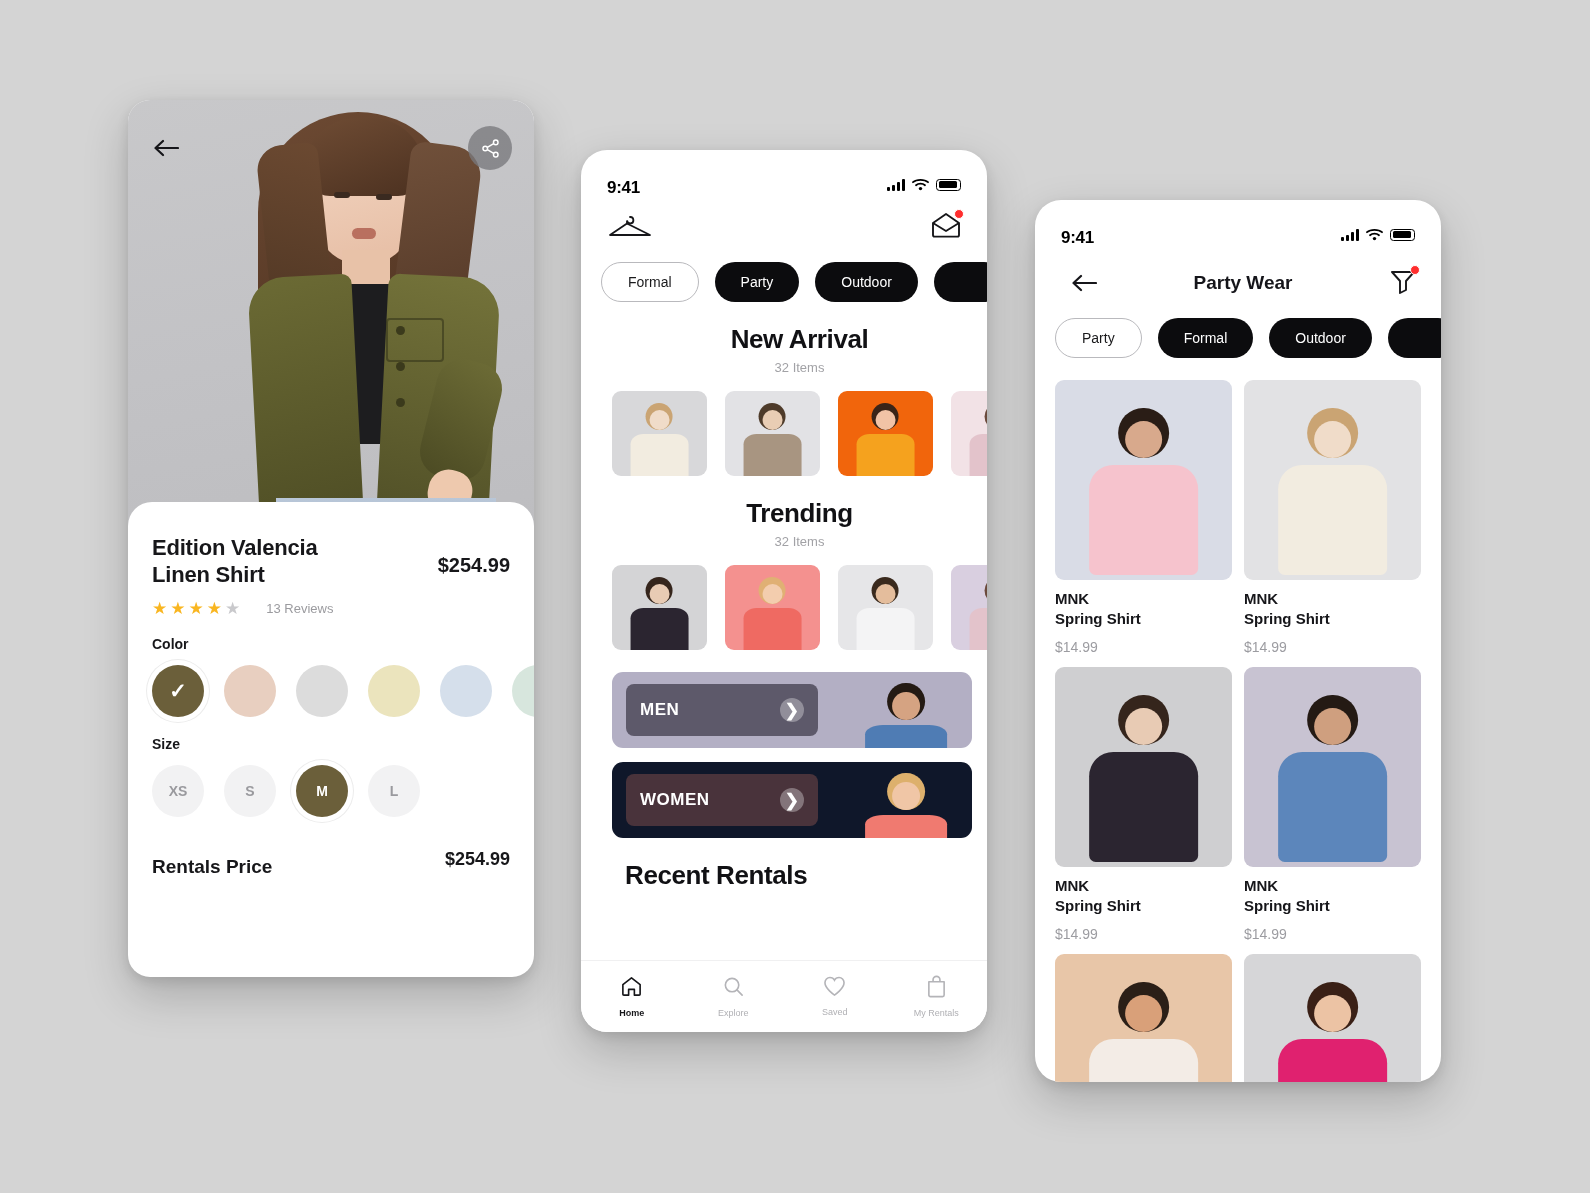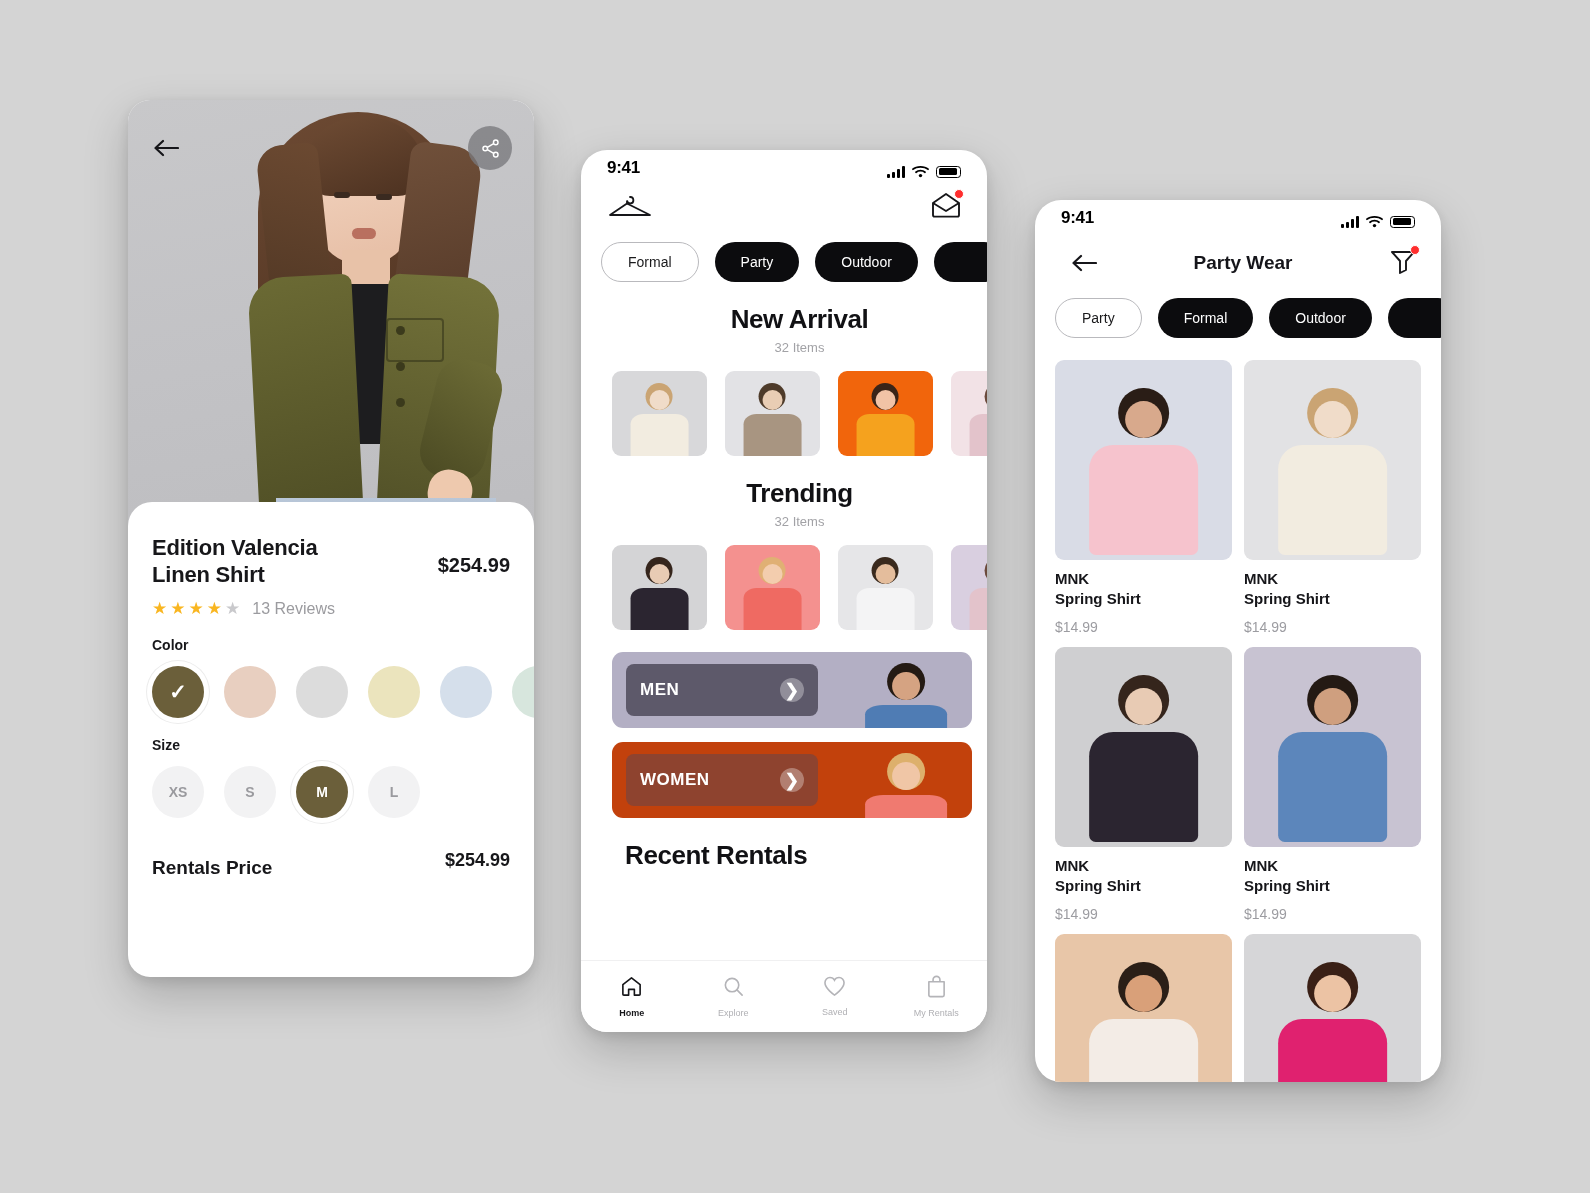--- a/index.html
+++ b/index.html
@@ -73,21 +73,21 @@
   .p1-card {
     position:absolute; left:0; top:402px; width:406px; height:459px;
     background:#fff; border-radius:24px 24px 22px 22px; padding:32px 24px 0 24px;
   }
   .p1-titlerow { display:flex; justify-content:space-between; align-items:flex-start; }
   .p1-title { font-size:22px; font-weight:bold; color:#17171a; line-height:1.24; letter-spacing:-.2px; }
   .p1-price { font-size:20px; font-weight:bold; color:#17171a; padding-top:20px; white-space:nowrap; }
   .p1-rating { display:flex; align-items:center; gap:3px; margin-top:11px; }
   .p1-rating .star { font-size:17px; color:#f9b621; line-height:1; }
   .p1-rating .star.off { color:#c9c9cc; }
-  .p1-rev { font-size:16px; color:#9b9b9f; margin-left:9px; }
+  .p1-rev { font-size:13px; color:#9b9b9f; margin-left:23px; }
   .p1-lbl { font-size:14px; font-weight:bold; color:#17171a; margin-top:19px; }
   .swatches { display:flex; gap:20px; margin-top:13px; }
   .sw { width:52px; height:52px; border-radius:50%; flex:0 0 auto; position:relative;
         display:flex; align-items:center; justify-content:center; cursor:pointer; }
   .sw.sel { box-shadow:0 0 0 5px #fff, 0 0 0 6px #ececec; }
   .sw .ck { color:#fff; font-size:21px; font-weight:bold; line-height:1; }
   .sizes { display:flex; gap:20px; margin-top:13px; }
   .sz { width:52px; height:52px; border-radius:50%; background:#f2f2f3; color:#9a9a9e;
         display:flex; align-items:center; justify-content:center; font-size:14px; font-weight:bold;
         cursor:pointer; flex:0 0 auto; }
@@ -97,22 +97,22 @@
   .p1-rent .r { font-size:18px; font-weight:bold; color:#17171a; }
   .p1-actions { display:flex; gap:14px; margin-top:18px; }
   .btn-rent { flex:1; height:58px; background:#24262c; color:#fff; border-radius:11px;
               display:flex; align-items:center; justify-content:center; font-size:19px;
               font-weight:bold; cursor:pointer; }
   .btn-fav { width:58px; height:58px; background:#c9c9cd; border-radius:11px;
              display:flex; align-items:center; justify-content:center; cursor:pointer; }
 
   
   #phone2 { left: 581px; top: 150px; width: 406px; height: 882px; border-radius: 26px; }
-  .statusbar { display:flex; justify-content:space-between; align-items:flex-end;
-               padding:8px 26px 0 26px; }
+  .statusbar { display:flex; justify-content:space-between; align-items:flex-start;
+               padding:28px 26px 0 26px; }
   .sb-time { font-size:17px; font-weight:bold; color:#000; letter-spacing:-.3px; }
   .sb-icons { display:flex; align-items:center; gap:7px; }
   .bars { display:flex; align-items:flex-end; gap:2px; height:12px; }
   .bars i { width:3px; background:#000; border-radius:1px; display:block; }
   .bars i:nth-child(1){height:4px;} .bars i:nth-child(2){height:6px;}
   .bars i:nth-child(3){height:9px;} .bars i:nth-child(4){height:12px;}
   .batt { width:25px; height:12px; border:1.6px solid #000; border-radius:3.5px; padding:1.5px; }
   .batt span { display:block; height:100%; width:92%; background:#000; border-radius:1.5px; }
 
   .p2-top { display:flex; justify-content:space-between; align-items:center; padding:14px 26px 0 26px; }
@@ -377,21 +377,21 @@
               <div style="width:46%;padding-bottom:46%;border-radius:50%;margin:0 auto;background:#241a13"></div>
               <div style="width:34%;padding-bottom:34%;border-radius:50%;margin:-34% auto 0 auto;background:#d5a382"></div>
               <div style="width:100%;height:64%;margin-top:6%;border-radius:22% 22% 6% 6%;background:#4f7cb4"></div>
             </div>
           </div>
           <div class="tag" style="background:rgba(60,56,70,0.72)">
             <span>MEN</span>
             <span class="arrow">❯</span>
           </div>
         </div>
-        <div class="bn" style="background: #c2410c;">
+        <div class="bn" style="background: #0f172a;">
           <div class="ph">
             <div style="position:absolute;inset:0;background:transparent"></div>
             <div style="position:absolute;left:50%;transform:translateX(-50%);bottom:0;width:62%;height:86%">
               <div style="width:46%;padding-bottom:46%;border-radius:50%;margin:0 auto;background:#ddb06c"></div>
               <div style="width:34%;padding-bottom:34%;border-radius:50%;margin:-34% auto 0 auto;background:#f0c6a6"></div>
               <div style="width:100%;height:64%;margin-top:6%;border-radius:22% 22% 6% 6%;background:#f07a70"></div>
             </div>
           </div>
           <div class="tag" style="background:rgba(110,70,70,0.62)">
             <span>WOMEN</span>

